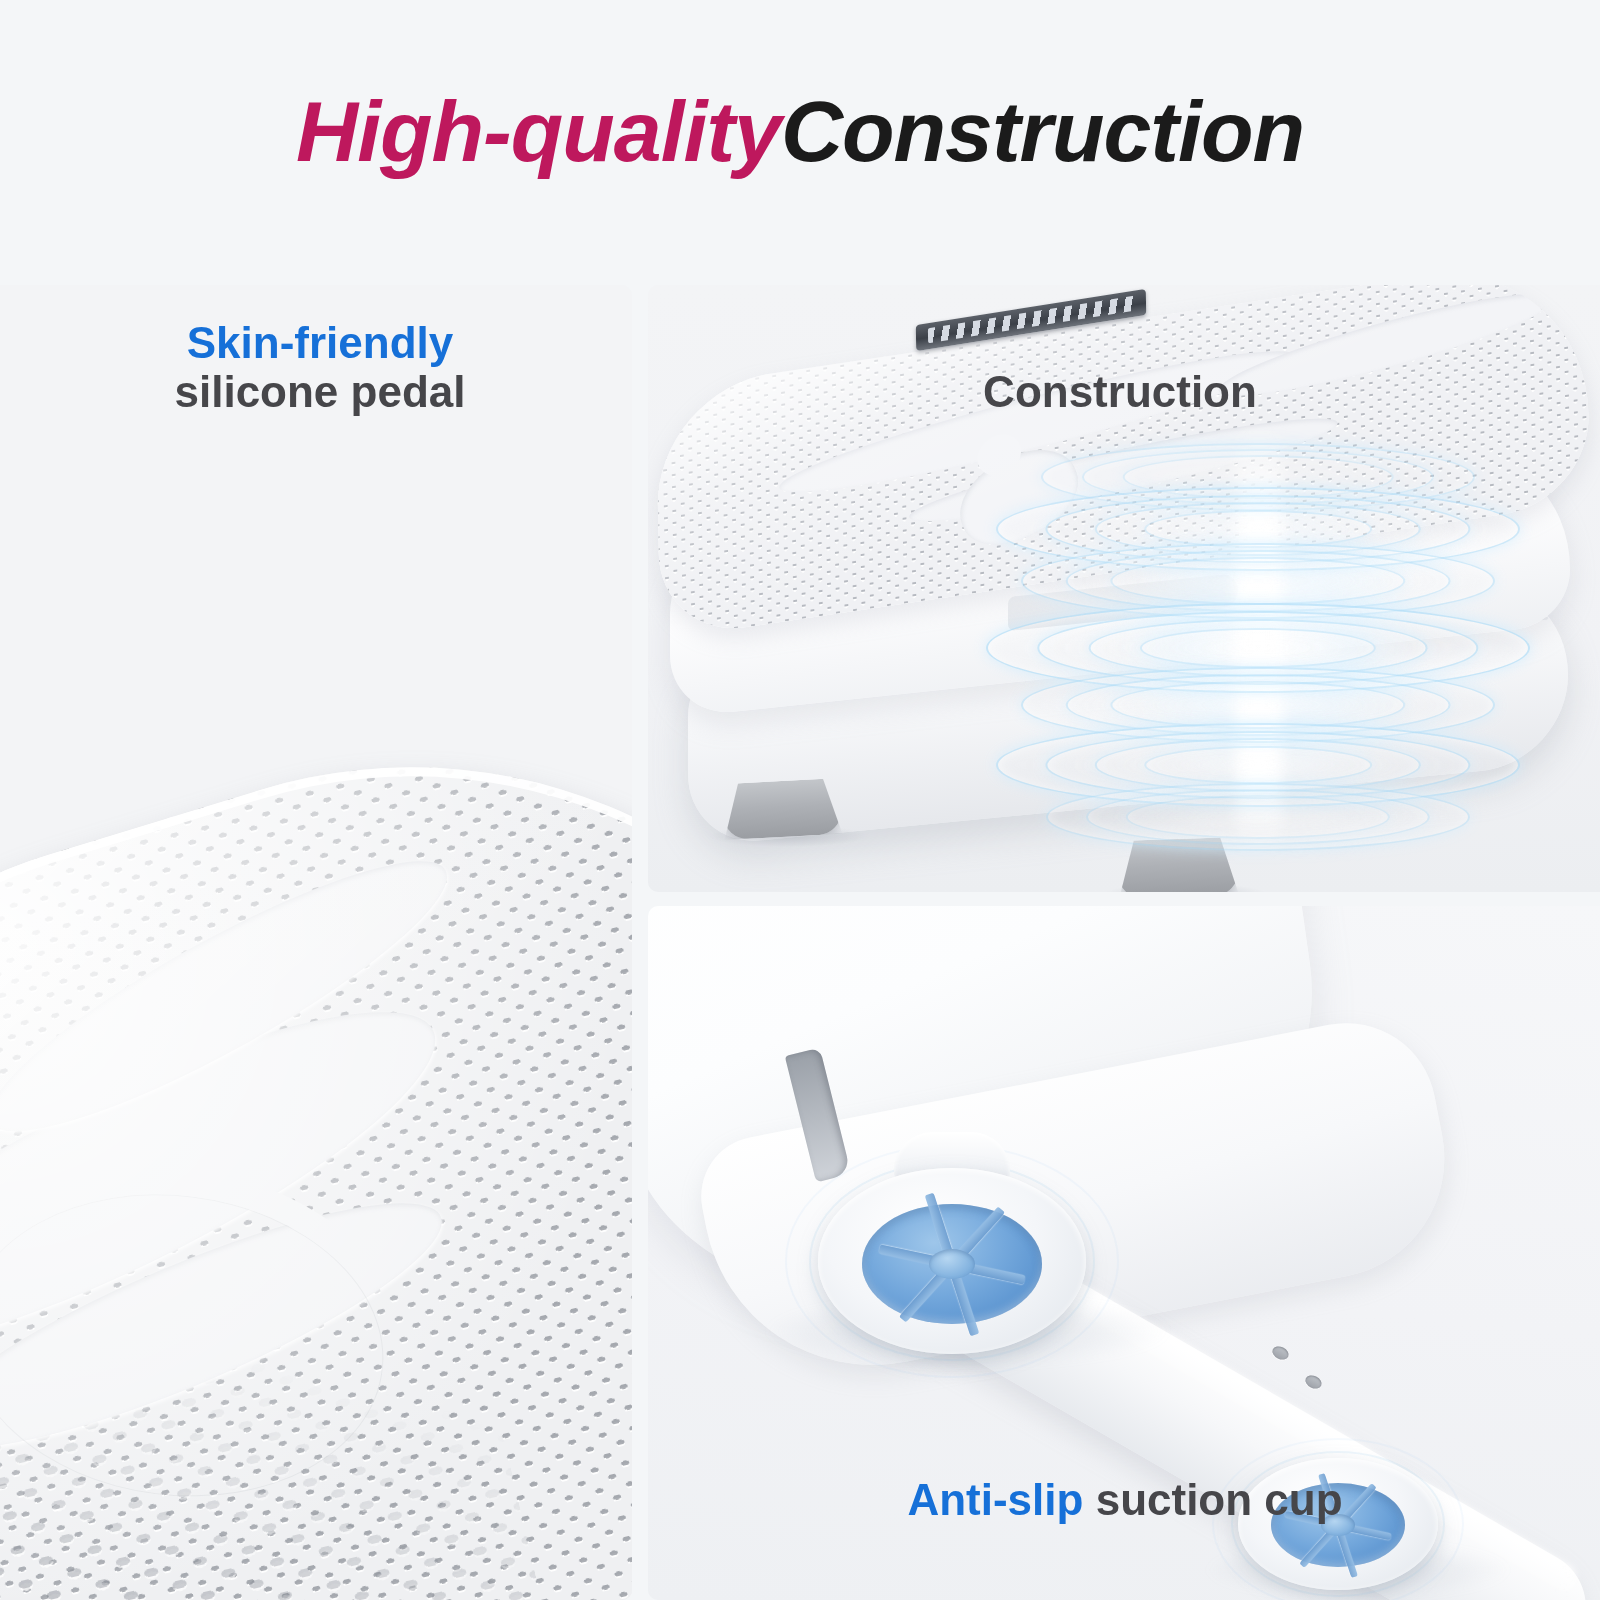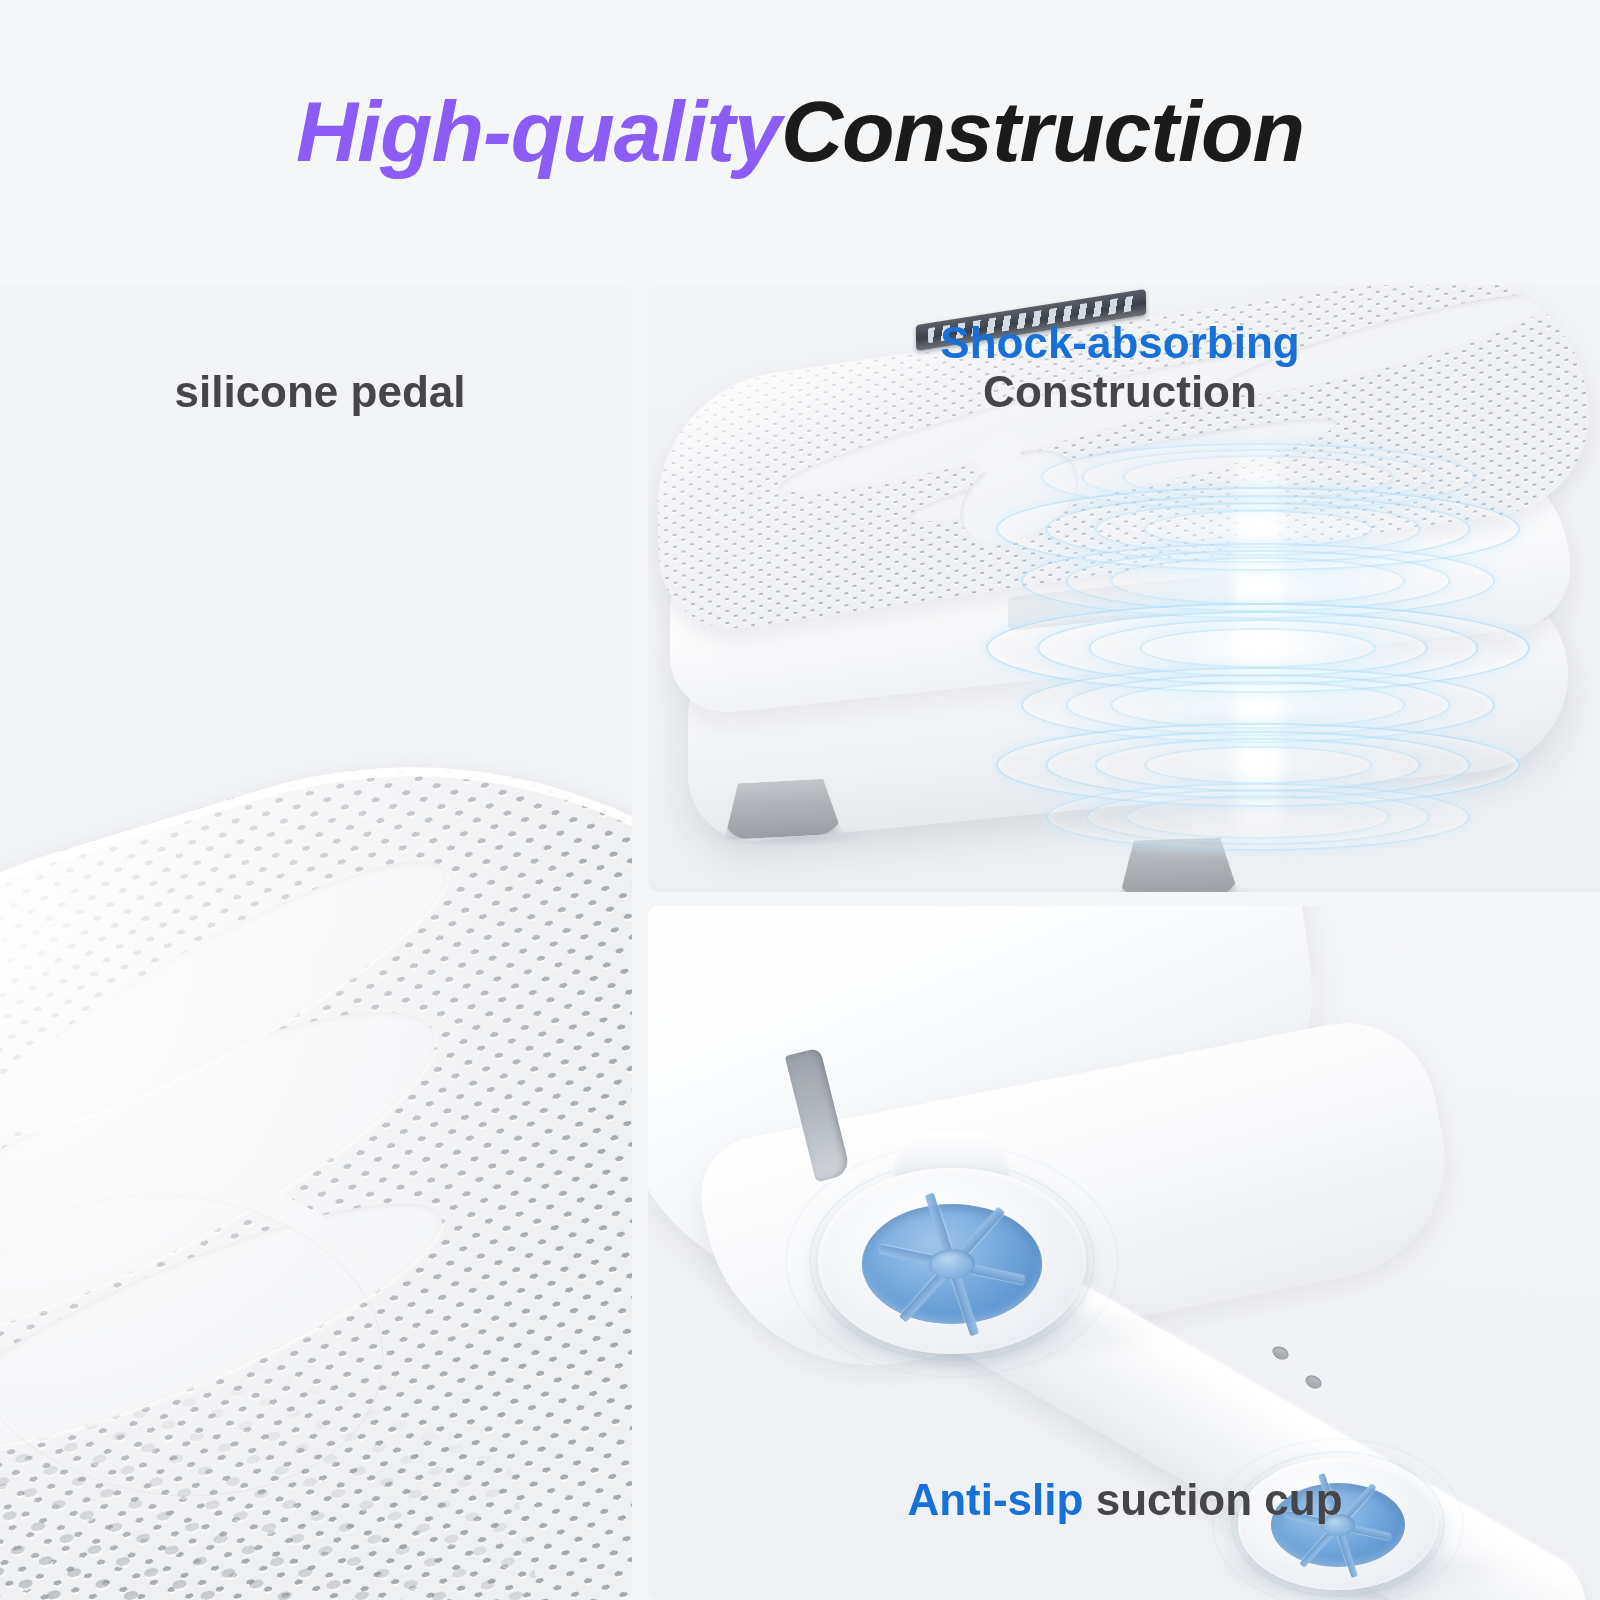--- a/index.html
+++ b/index.html
@@ -13,21 +13,21 @@
 
   
   .header{position:absolute;left:0;top:0;width:1600px;height:285px;}
   .title{
     position:absolute;left:0;top:88px;width:1600px;
     text-align:center;
     font-size:86px;font-weight:bold;font-style:italic;
     letter-spacing:-1px;line-height:1;
     white-space:nowrap;
   }
-  .title .t-blue{color:#8b5cf6;}
+  .title .t-blue{color:#be185d;}
   .title .t-dark{color:#1b1b1b;}
   .subtitle{
     position:absolute;left:0;top:205px;width:1600px;
     text-align:center;
     font-size:47px;font-weight:300;color:#1d1d1f;
     letter-spacing:0.5px;line-height:1.2;
   }
 
   
   .panel{position:absolute;background:#f2f4f7;overflow:hidden;border-radius:10px;}
@@ -485,25 +485,25 @@
             <div class="spoke" style="width: 54px; height: 11px; margin-top: -5.5px; transform: rotate(252deg) scaleY(0.62);"></div>
             <div class="spoke" style="width: 54px; height: 11px; margin-top: -5.5px; transform: rotate(312deg) scaleY(0.62);"></div>
           </div>
         <div class="cup-hub"></div>
       </div>
     </div>
   </div>
 </div>
 
 <div class="caption" id="cap-left">
+  <span class="c-blue">Skin-friendly</span><br>
+  <span class="c-dark">silicone pedal</span>
+</div>
+
+<div class="caption" id="cap-tr">
   <br>
-  <span class="c-dark">silicone pedal</span>
-</div>
-
-<div class="caption" id="cap-tr">
-  <span class="c-blue">Shock-absorbing</span><br>
   <span class="c-dark">Construction</span>
 </div>
 
 <div class="caption" id="cap-br">
   <span class="c-blue">Anti-slip</span>
   <span class="c-dark">suction cup</span>
 </div>
 
 </body></html>

